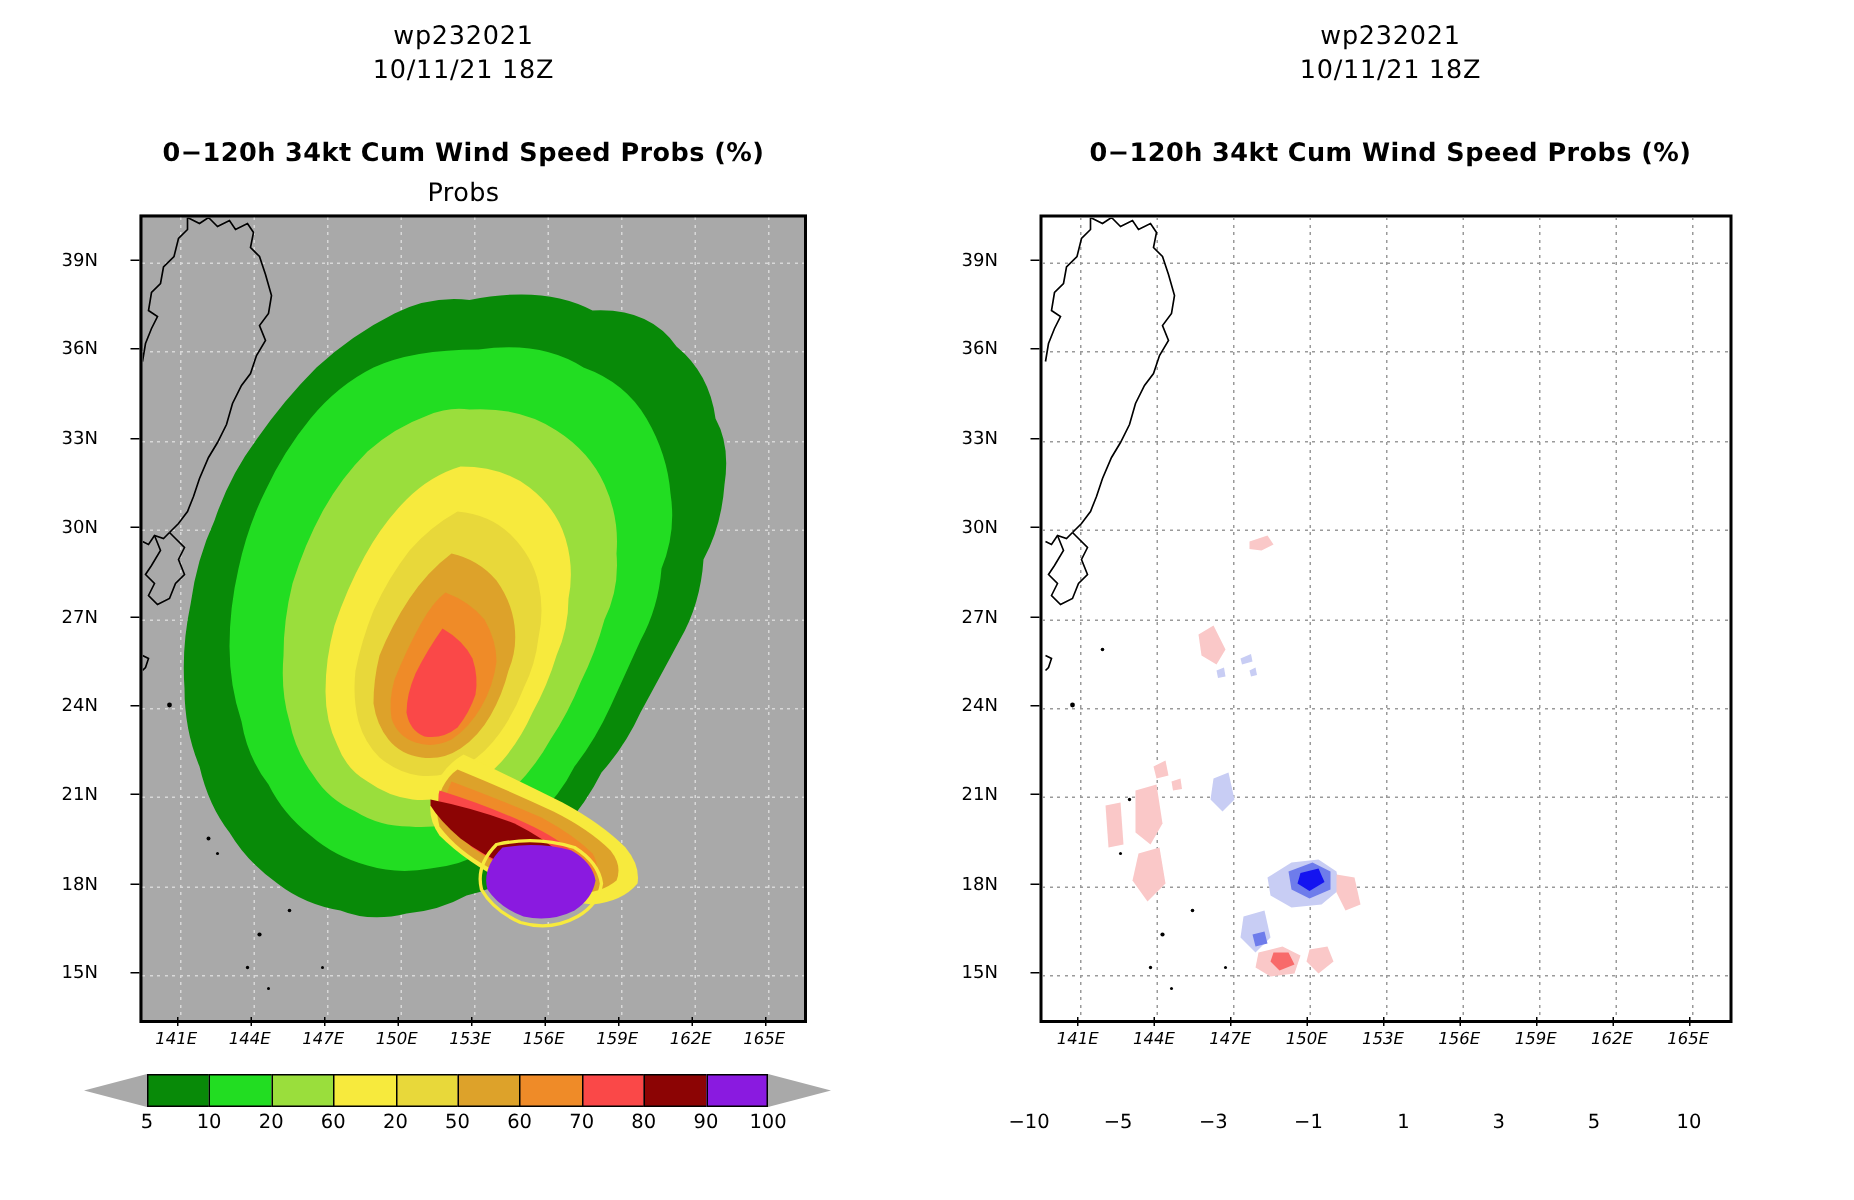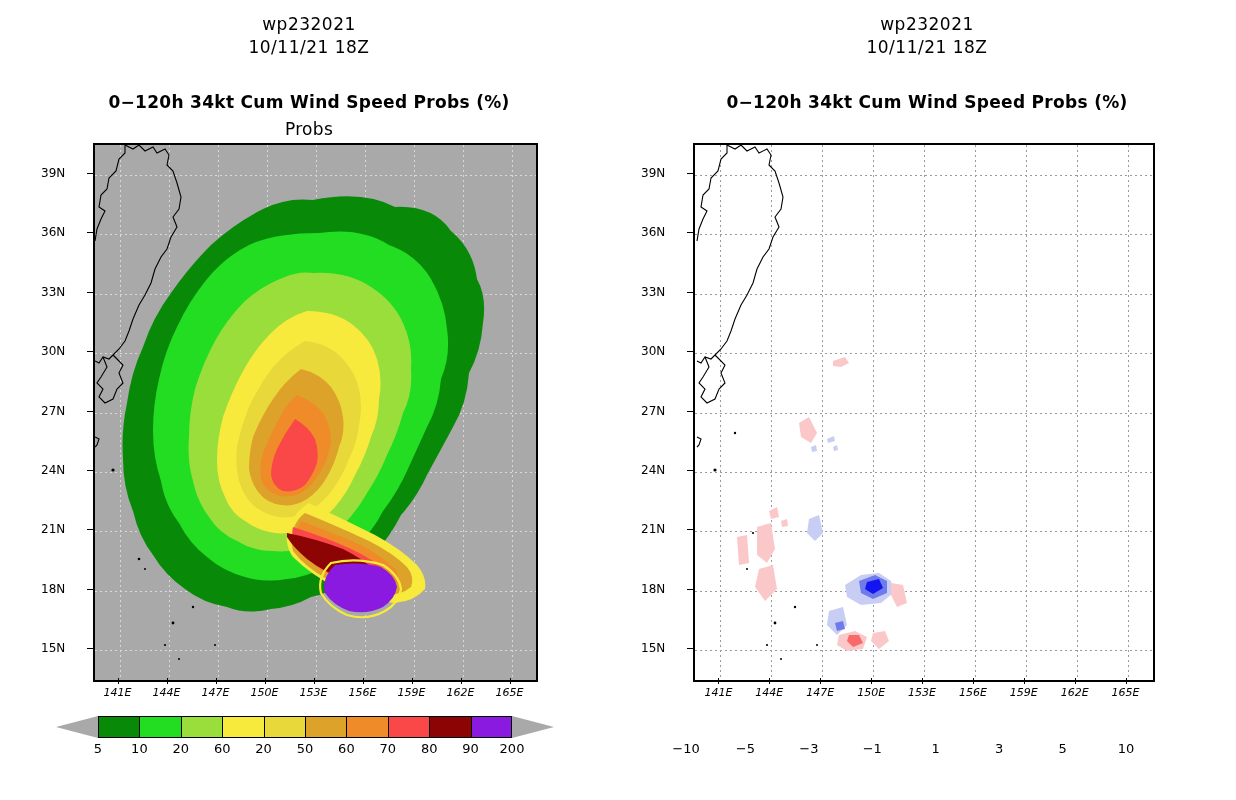--- a/index.html
+++ b/index.html
@@ -190,21 +190,21 @@
     <div class="clabel" style="left: 98px;">5</div>
     <div class="clabel" style="left: 139.4px;">10</div>
     <div class="clabel" style="left: 180.8px;">20</div>
     <div class="clabel" style="left: 222.2px;">60</div>
     <div class="clabel" style="left: 263.6px;">20</div>
     <div class="clabel" style="left: 305px;">50</div>
     <div class="clabel" style="left: 346.4px;">60</div>
     <div class="clabel" style="left: 387.8px;">70</div>
     <div class="clabel" style="left: 429.2px;">80</div>
     <div class="clabel" style="left: 470.6px;">90</div>
-    <div class="clabel" style="left: 512px;">200</div>
+    <div class="clabel" style="left: 512px;">100</div>
   </div>
 
 <div class="panel" id="panel-right">
 
   <div class="title-block t-storm">wp232021</div>
   <div class="title-block t-date">10/11/21  18Z</div>
   <div class="title-block t-main">0−120h 34kt Cum Wind Speed Probs (%)</div>
 
   <div class="map-frame" id="map-right">
     <div class="gridlines" id="grid-right">

